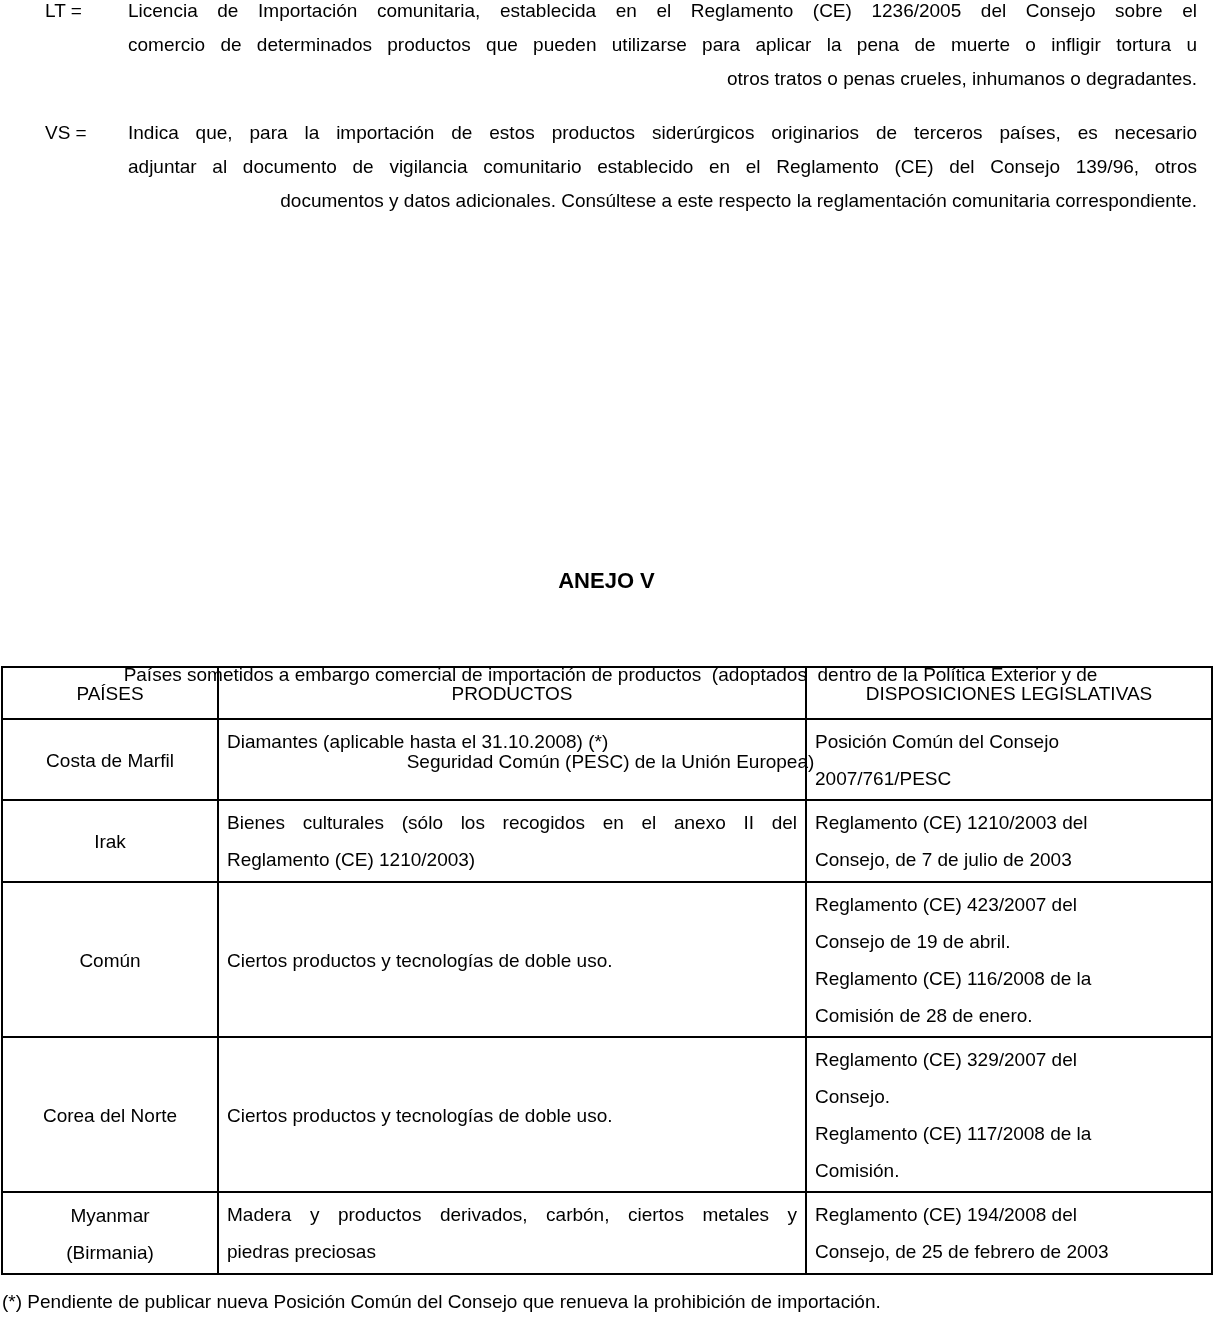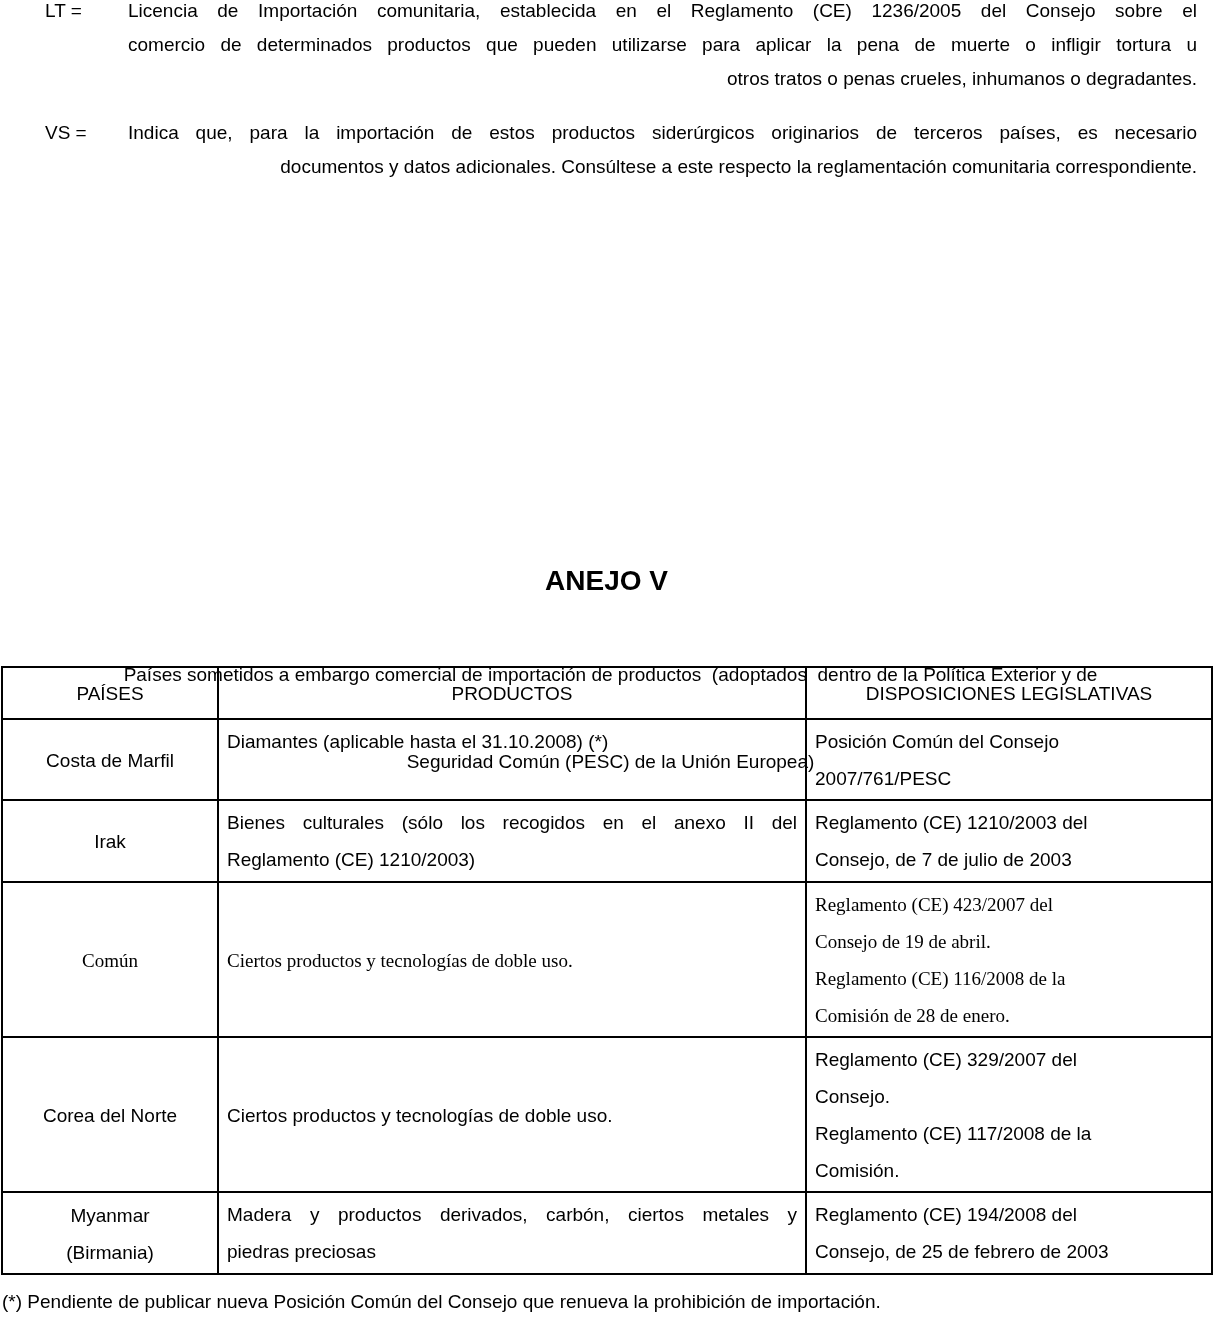--- a/index.html
+++ b/index.html
@@ -44,21 +44,21 @@
   #def-vs { top: 116px; }
 
   
   .annex-title {
     position: absolute;
     top: 568px;
     left: 0;
     width: 1213px;
     margin: 0;
     text-align: center;
-    font-size: 28px;
+    font-size: 22px;
     font-weight: bold;
     line-height: 26px;
   }
   .annex-subtitle {
     position: absolute;
     top: 602px;
     left: 4px;
     width: 1213px;
     text-align: center;
     line-height: 29px;
@@ -90,21 +90,21 @@
     text-align: center;
     vertical-align: middle;
     padding: 0 4px;
   }
   td.country   { vertical-align: middle; text-align: center; }
   td.products  { vertical-align: top;    text-align: left; margin-left: 13px; }
   td.products.mid { vertical-align: middle; }
   td.provisions{ vertical-align: top;    text-align: left; }
   tr.r1 td { height: 78px; }
   tr.r2 td { height: 82px; }
-  tr.r3 td { height: 140px; font-family: Liberation Serif, serif; }
+  tr.r3 td { height: 140px; }
   tr.r4 td { height: 152px; }
   tr.r5 td { height: 82px; }
   .cell-just { text-align: justify; text-align-last: justify; }
 
   
   .footnote {
     position: absolute;
     top: 1287px;
     left: 2px;
     width: 1205px;
@@ -123,20 +123,21 @@
       <div class="jline">Licencia de Importación comunitaria, establecida en el Reglamento (CE) 1236/2005 del Consejo sobre el</div>
       <div class="jline">comercio de determinados productos que pueden utilizarse para aplicar la pena de muerte o infligir tortura u</div>
       <div class="lline">otros tratos o penas crueles, inhumanos o degradantes.</div>
     </div>
   </div>
 
   <div class="def" id="def-vs">
     <span class="term">VS =</span>
     <div class="dbody">
       <div class="jline">Indica que, para la importación de estos productos siderúrgicos originarios de terceros países, es necesario</div>
+      <div class="jline">adjuntar al documento de vigilancia comunitario establecido en el Reglamento (CE) del Consejo 139/96, otros</div>
       <div class="lline">documentos y datos adicionales. Consúltese a este respecto la reglamentación comunitaria correspondiente.</div>
     </div>
   </div>
 
   <h1 class="annex-title">ANEJO V</h1>
   <div class="annex-subtitle">
     <div>Países sometidos a embargo comercial de importación de productos  (adoptados  dentro de la Política Exterior y de</div>
     <div>Seguridad Común (PESC) de la Unión Europea)</div>
   </div>
 

